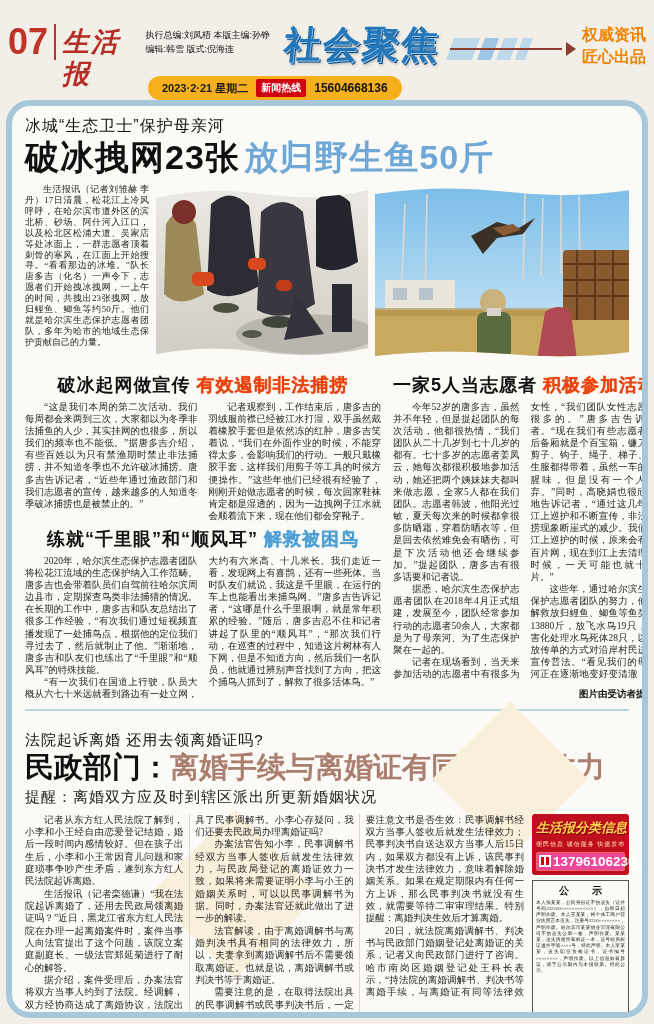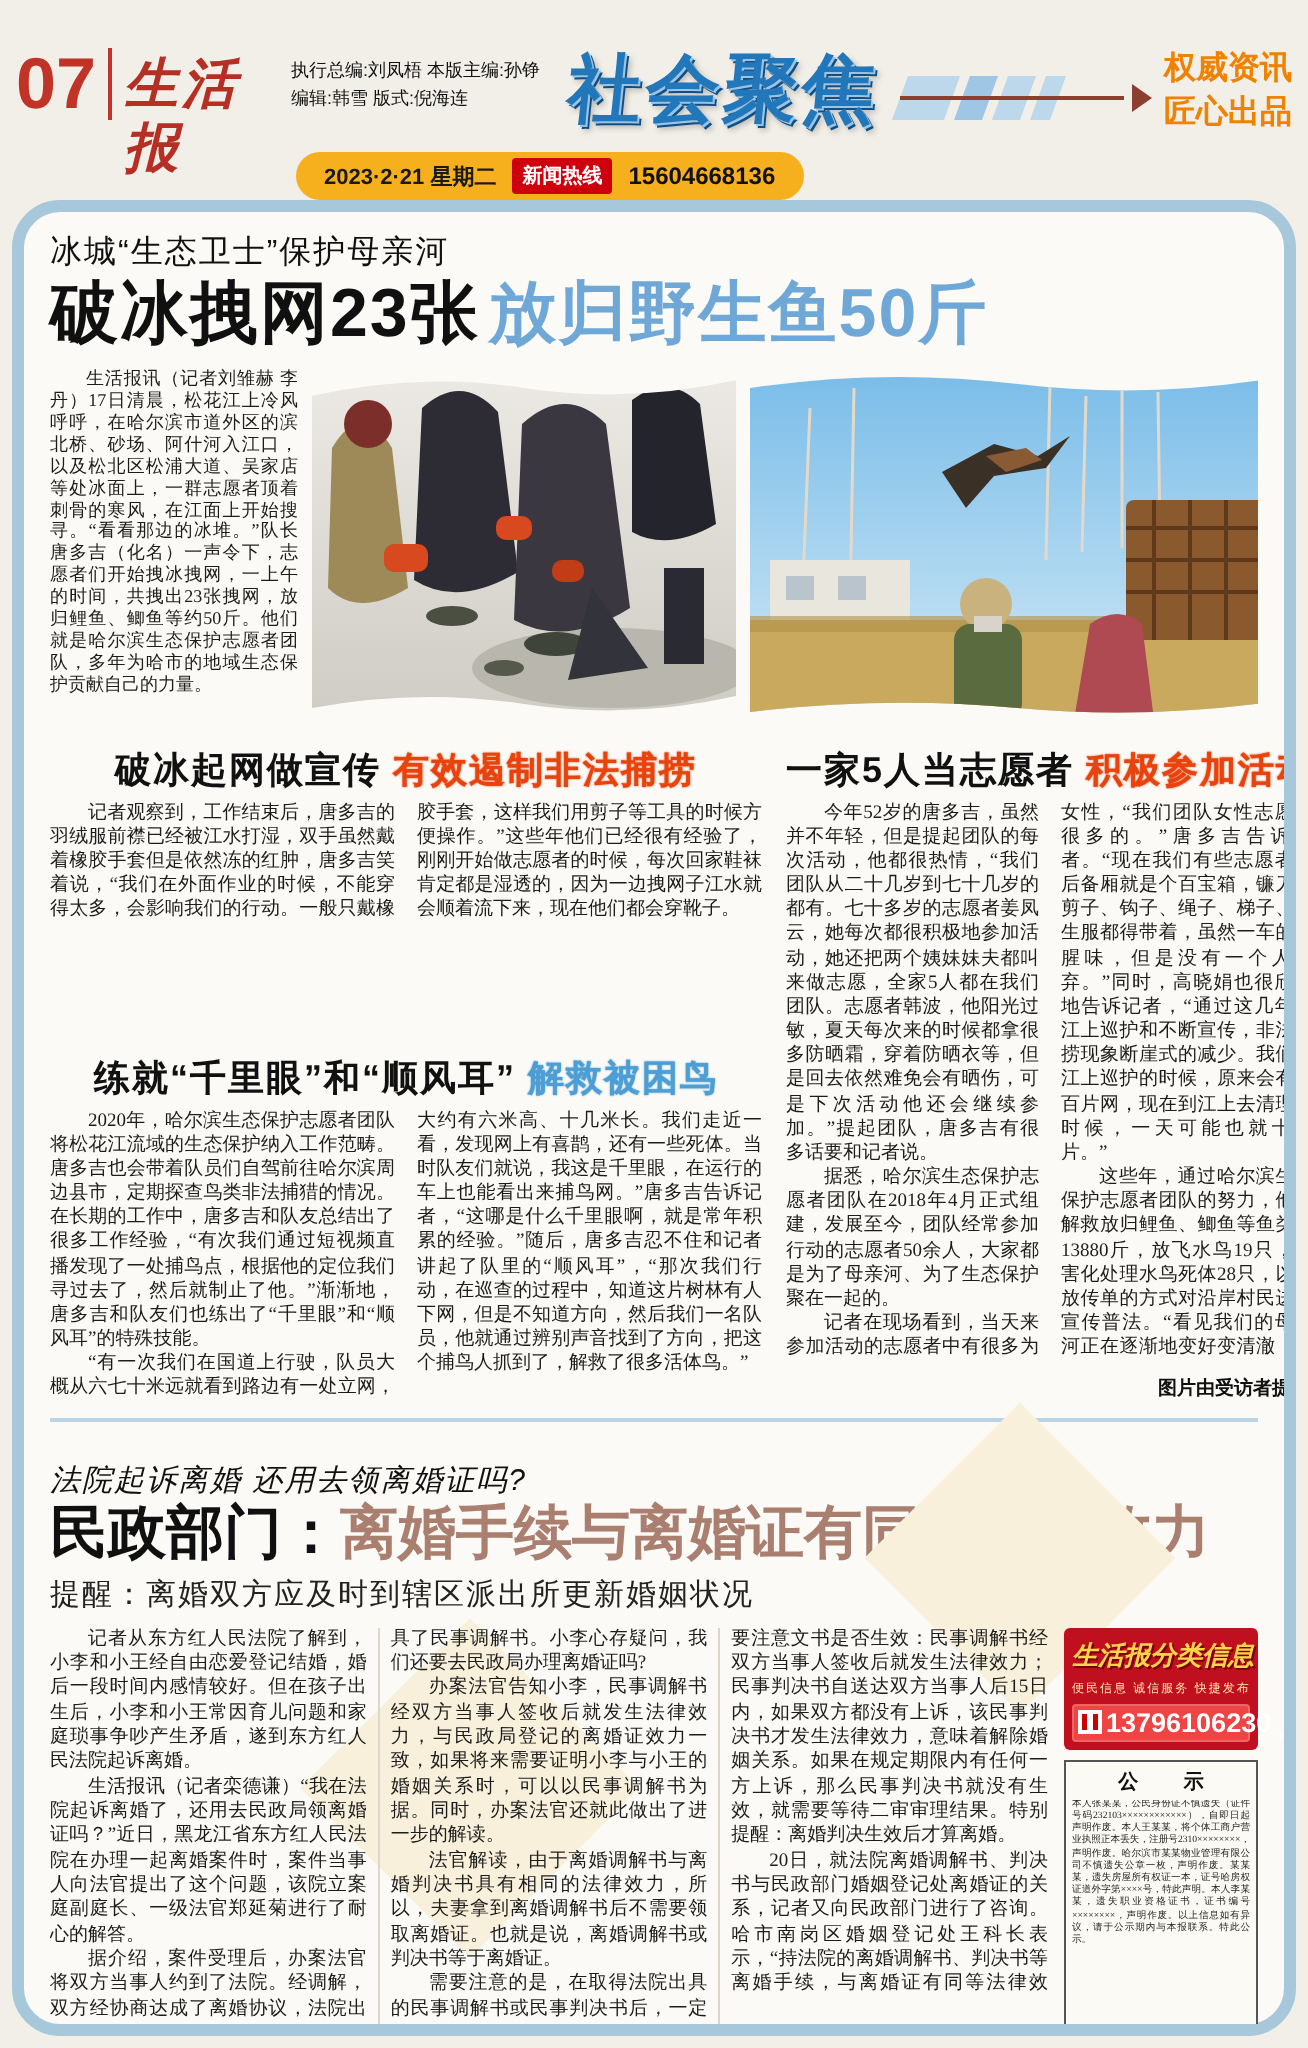--- a/index.html
+++ b/index.html
@@ -57,36 +57,36 @@
   .st-black{color:#111;}
   .st-red{color:#e8420d;text-shadow:0 0 1px #e8420d;}
   .st-blue{color:#4d9ed4;text-shadow:0 0 1px #4d9ed4;}
   .sec-body{column-count:2;column-gap:11px;overflow:hidden;font-size:9.5px;line-height:1.28;text-align:justify;font-family:"Liberation Serif","DejaVu Serif",serif;color:#1c1c1c;}
   .s1b{height:122px;}
   .s2b{height:146px;}
   .s3b{height:288px;}
   .photo-credit{position:absolute;right:2px;bottom:0;font-size:9.5px;font-weight:700;color:#111;background:#fbfaf6;padding-left:6px;}
   .divider{border:none;border-top:2px solid #b9d4e2;margin:8px 0 6px 0;}
   
-  .b-kicker{font-size:15px;color:#111;letter-spacing:1px;margin-top:20px;font-style:italic;}
+  .b-kicker{font-size:15px;color:#111;letter-spacing:1px;margin-top:20px;}
   .b-headline{margin-top:2px;line-height:1.1;white-space:nowrap;}
   .bh-black{font-size:29px;font-weight:900;color:#101010;}
   .bh-brown{font-size:29px;font-weight:900;color:#aa7f70;}
   .b-deck{font-size:15px;color:#222;margin-top:4px;letter-spacing:1px;}
   .bottomrow{display:flex;gap:8px;margin-top:7px;position:relative;}
   .b-main{flex:1;column-count:3;column-gap:12px;column-rule:1px solid #ddd6ca;height:198px;overflow:hidden;font-size:9.5px;line-height:1.3;text-align:justify;font-family:"Liberation Serif","DejaVu Serif",serif;position:relative;z-index:1;color:#1c1c1c;}
   .deco-diamond{position:absolute;background:#f8f0da;transform:rotate(45deg);z-index:0;}
   .dd1{width:120px;height:120px;left:150px;top:20px;}
   .dd2{width:110px;height:110px;left:430px;top:-90px;}
   
   .rail{width:97px;flex:none;position:relative;z-index:1;}
   .classified{background:#c00f1e;border-radius:3px;padding:5px 4px 4px 4px;text-align:center;}
   .cls-title{font-size:13px;font-weight:900;color:#ffd34d;font-style:italic;letter-spacing:0;white-space:nowrap;text-shadow:1px 1px 0 #7a0008;}
   .cls-sub{font-size:6px;color:#ffe9b0;margin-top:3px;letter-spacing:1px;white-space:nowrap;}
-  .cls-phone{margin-top:3px;background:#ef4444;border:1px solid #e66;border-radius:2px;display:flex;align-items:center;gap:2px;padding:1px 2px;}
+  .cls-phone{margin-top:3px;background:#ec4899;border:1px solid #e66;border-radius:2px;display:flex;align-items:center;gap:2px;padding:1px 2px;}
   .qr{width:12px;height:12px;background:#fff;flex:none;position:relative;}
   .qr:before{content:"";position:absolute;inset:2px;background:
     linear-gradient(90deg,#c00 33%,transparent 33% 66%,#c00 66%);}
   .cls-num{font-size:13.5px;font-weight:900;color:#fff;letter-spacing:0;white-space:nowrap;}
   .cls-vert{font-size:5px;color:#fff;line-height:1.1;writing-mode:vertical-rl;}
   .notice{margin-top:5px;border:1.5px solid #555;background:#fbfaf5;padding:3px 3px 2px 3px;}
   .notice-title{text-align:center;font-size:10px;font-weight:700;letter-spacing:10px;padding-left:10px;color:#111;}
   .notice-body{font-size:4.8px;line-height:1.3;text-align:justify;height:112px;overflow:hidden;color:#222;margin-top:2px;font-family:"Liberation Serif","DejaVu Serif",serif;}
   .notice-date{font-size:5.2px;text-align:right;color:#222;margin-top:1px;}
 </style>
@@ -216,20 +216,21 @@
     </div>
   </div>
 
   <div class="sections">
     <div class="zone-left">
       <div class="sec-title">
         <span class="st-black">破冰起网做宣传</span>
         <span class="st-red">有效遏制非法捕捞</span>
       </div>
       <div class="sec-body s1b">
+            <p class="para">“这是我们本周的第二次活动。我们每周都会来两到三次，大家都以为冬季非法捕鱼的人少，其实挂网的也很多，所以我们的频率也不能低。”据唐多吉介绍，有些百姓以为只有禁渔期时禁止非法捕捞，并不知道冬季也不允许破冰捕捞。唐多吉告诉记者，“近些年通过渔政部门和我们志愿者的宣传，越来越多的人知道冬季破冰捕捞也是被禁止的。”</p>
             <p class="para">记者观察到，工作结束后，唐多吉的羽绒服前襟已经被江水打湿，双手虽然戴着橡胶手套但是依然冻的红肿，唐多吉笑着说，“我们在外面作业的时候，不能穿得太多，会影响我们的行动。一般只戴橡胶手套，这样我们用剪子等工具的时候方便操作。”这些年他们已经很有经验了，刚刚开始做志愿者的时候，每次回家鞋袜肯定都是湿透的，因为一边拽网子江水就会顺着流下来，现在他们都会穿靴子。</p>
           </div>
 
       <div class="sec-title">
         <span class="st-black">练就“千里眼”和“顺风耳”</span>
         <span class="st-blue">解救被困鸟</span>
       </div>
       <div class="sec-body s2b">
             <p class="para">2020年，哈尔滨生态保护志愿者团队将松花江流域的生态保护纳入工作范畴。唐多吉也会带着队员们自驾前往哈尔滨周边县市，定期探查鸟类非法捕猎的情况。在长期的工作中，唐多吉和队友总结出了很多工作经验，“有次我们通过短视频直播发现了一处捕鸟点，根据他的定位我们寻过去了，然后就制止了他。”渐渐地，唐多吉和队友们也练出了“千里眼”和“顺风耳”的特殊技能。</p>
             <p class="para">“有一次我们在国道上行驶，队员大概从六七十米远就看到路边有一处立网，大约有六米高、十几米长。我们走近一看，发现网上有喜鹊，还有一些死体。当时队友们就说，我这是千里眼，在运行的车上也能看出来捕鸟网。”唐多吉告诉记者，“这哪是什么千里眼啊，就是常年积累的经验。”随后，唐多吉忍不住和记者讲起了队里的“顺风耳”，“那次我们行动，在巡查的过程中，知道这片树林有人下网，但是不知道方向，然后我们一名队员，他就通过辨别声音找到了方向，把这个捕鸟人抓到了，解救了很多活体鸟。”</p>

